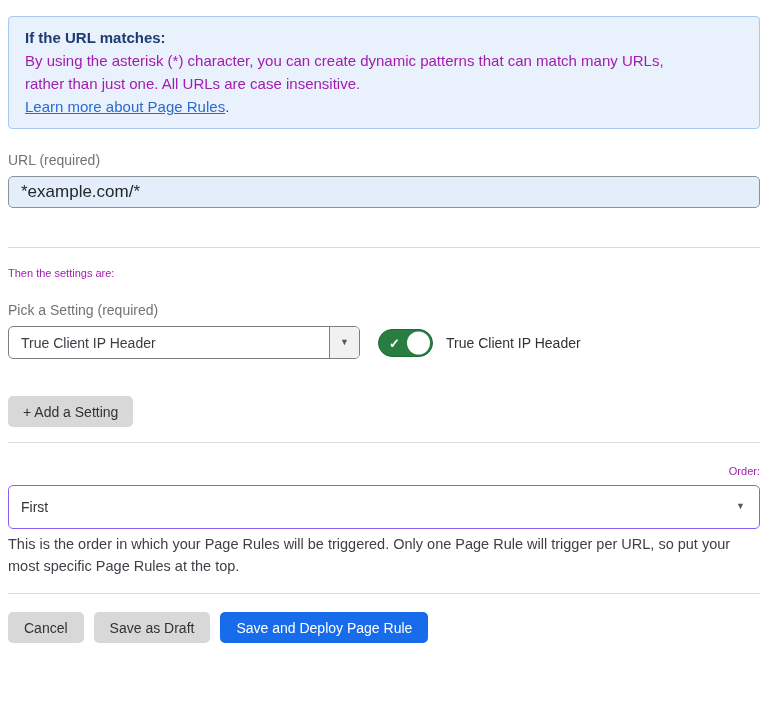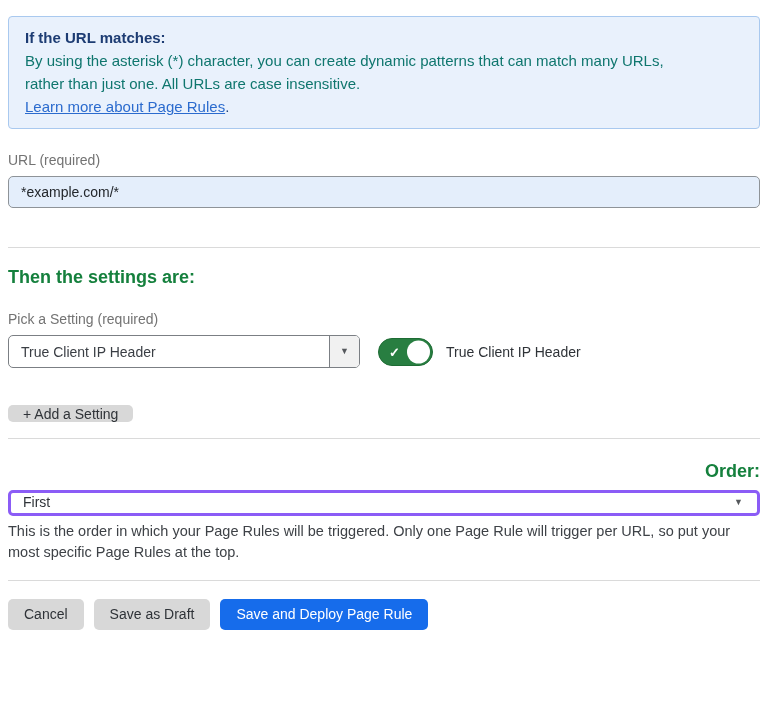--- a/index.html
+++ b/index.html
@@ -28,21 +28,21 @@
     border-radius: 4px;
     padding: 9px 16px 10px 16px;
     font-size: 15px;
     line-height: 23px;
     color: #26477e;
   }
   .info-heading {
     font-weight: bold;
     color: #1d3c73;
   }
-  .info-line { color: #0f766e; }
+  .info-line { color: #a21caf; }
   .info-link-row { color: #26477e; }
   .info-link {
     color: #2b6bce;
     text-decoration: underline;
     cursor: pointer;
   }
 
   .field-label {
     margin-top: 23px;
     font-size: 14px;
@@ -51,36 +51,36 @@
   .url-input {
     display: block;
     margin-top: 8px;
     width: 100%;
     height: 32px;
     background: #e4eefb;
     border: 1px solid #8e9398;
     border-radius: 5px;
     padding: 0 12px;
     font-family: "Liberation Sans", sans-serif;
-    font-size: 14px;
+    font-size: 17px;
     color: #23272c;
     outline: none;
   }
 
   .divider {
     border: none;
     border-top: 1px solid #dadada;
     margin-top: 39px;
   }
 
   .section-heading {
     margin-top: 19px;
-    font-size: 18px;
-    font-weight: bold;
-    color: #15803d;
+    font-size: 11px;
+    font-weight: normal;
+    color: #a21caf;
   }
 
   .setting-row {
     margin-top: 8px;
     display: flex;
     align-items: center;
   }
   .combo {
     width: 352px;
     height: 33px;
@@ -159,33 +159,33 @@
     cursor: pointer;
     line-height: 1;
   }
   .btn-secondary {
     background: #d8d8d8;
     color: #2f3338;
   }
   .add-setting-btn {
     margin-top: 37px;
     padding: 0 15px;
-    height: 17px;
+    height: 31px;
   }
   .divider-2 { margin-top: 15px; }
 
   .order-heading { margin-top: 22px; text-align: right; }
   .order-label { margin-top: 26px; }
 
   .order-select {
     margin-top: 8px;
     width: 100%;
-    height: 26px;
+    height: 44px;
     background: #ffffff;
-    border: 3px solid #8b5cf6;
+    border: 1px solid #8b5cf6;
     border-radius: 5px;
     display: flex;
     align-items: center;
     padding: 0 14px 1px 12px;
     cursor: pointer;
   }
   .order-select-value {
     flex: 1;
     font-size: 14px;
     color: #2f3338;

